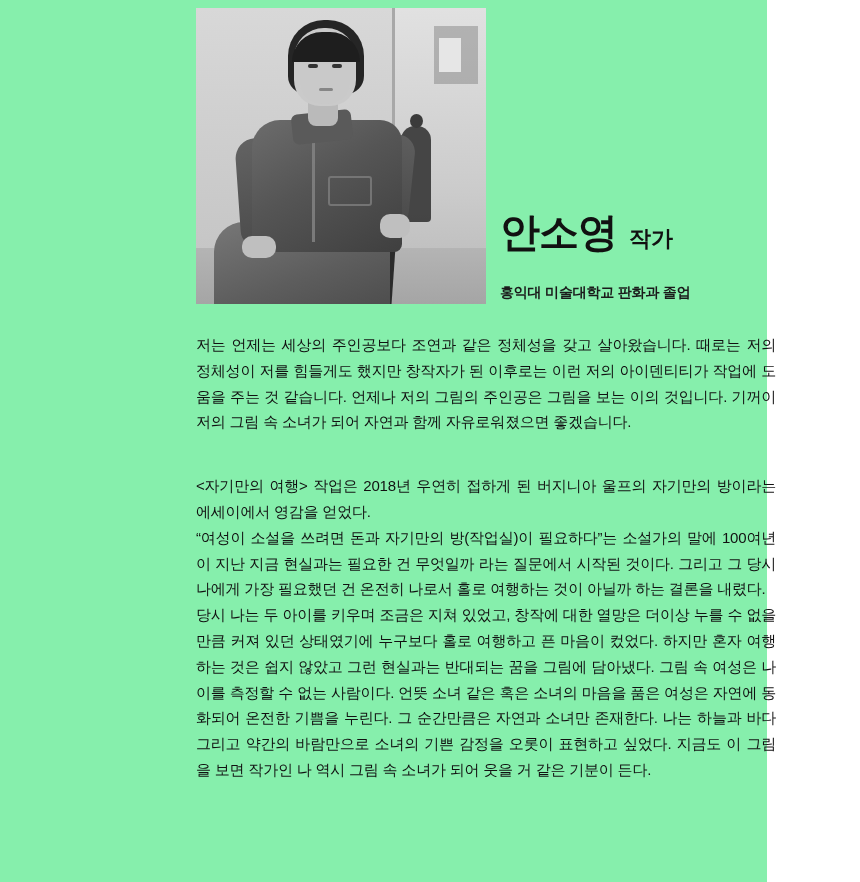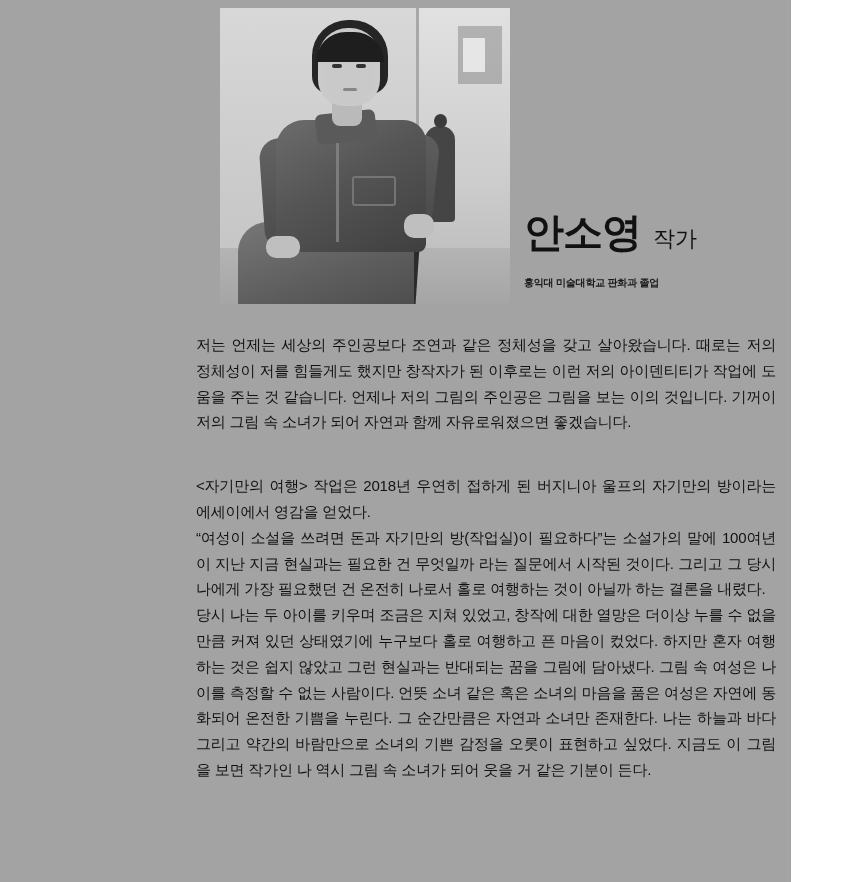--- a/index.html
+++ b/index.html
@@ -11,22 +11,21 @@
     width: 860px;
     height: 882px;
     font-family: "Liberation Sans", "DejaVu Sans", sans-serif;
     color: #111111;
     overflow: hidden;
   }
   .page {
     position: relative;
     width: 767px;
     height: 882px;
-    background: #a3a3a3;
-    padding-left: 24px;
+    background: #86efac;
   }
 
   
   .header {
     position: relative;
     height: 310px;
   }
   .portrait-wrap {
     position: absolute;
     left: 196px;
@@ -220,26 +219,26 @@
   }
   .artist-name {
     font-size: 40px;
     font-weight: 700;
     letter-spacing: -1px;
     color: #111;
     line-height: 1.1;
   }
   .artist-role {
     font-size: 22px;
-    font-weight: 400;
+    font-weight: 700;
     color: #111;
   }
   .artist-edu {
-    margin-top: 22px;
-    font-size: 10px;
+    margin-top: 30px;
+    font-size: 14px;
     font-weight: 700;
     color: #1a1a1a;
     letter-spacing: -0.2px;
   }
 
   
   .body-text {
     position: absolute;
     left: 196px;
     top: 316px;

